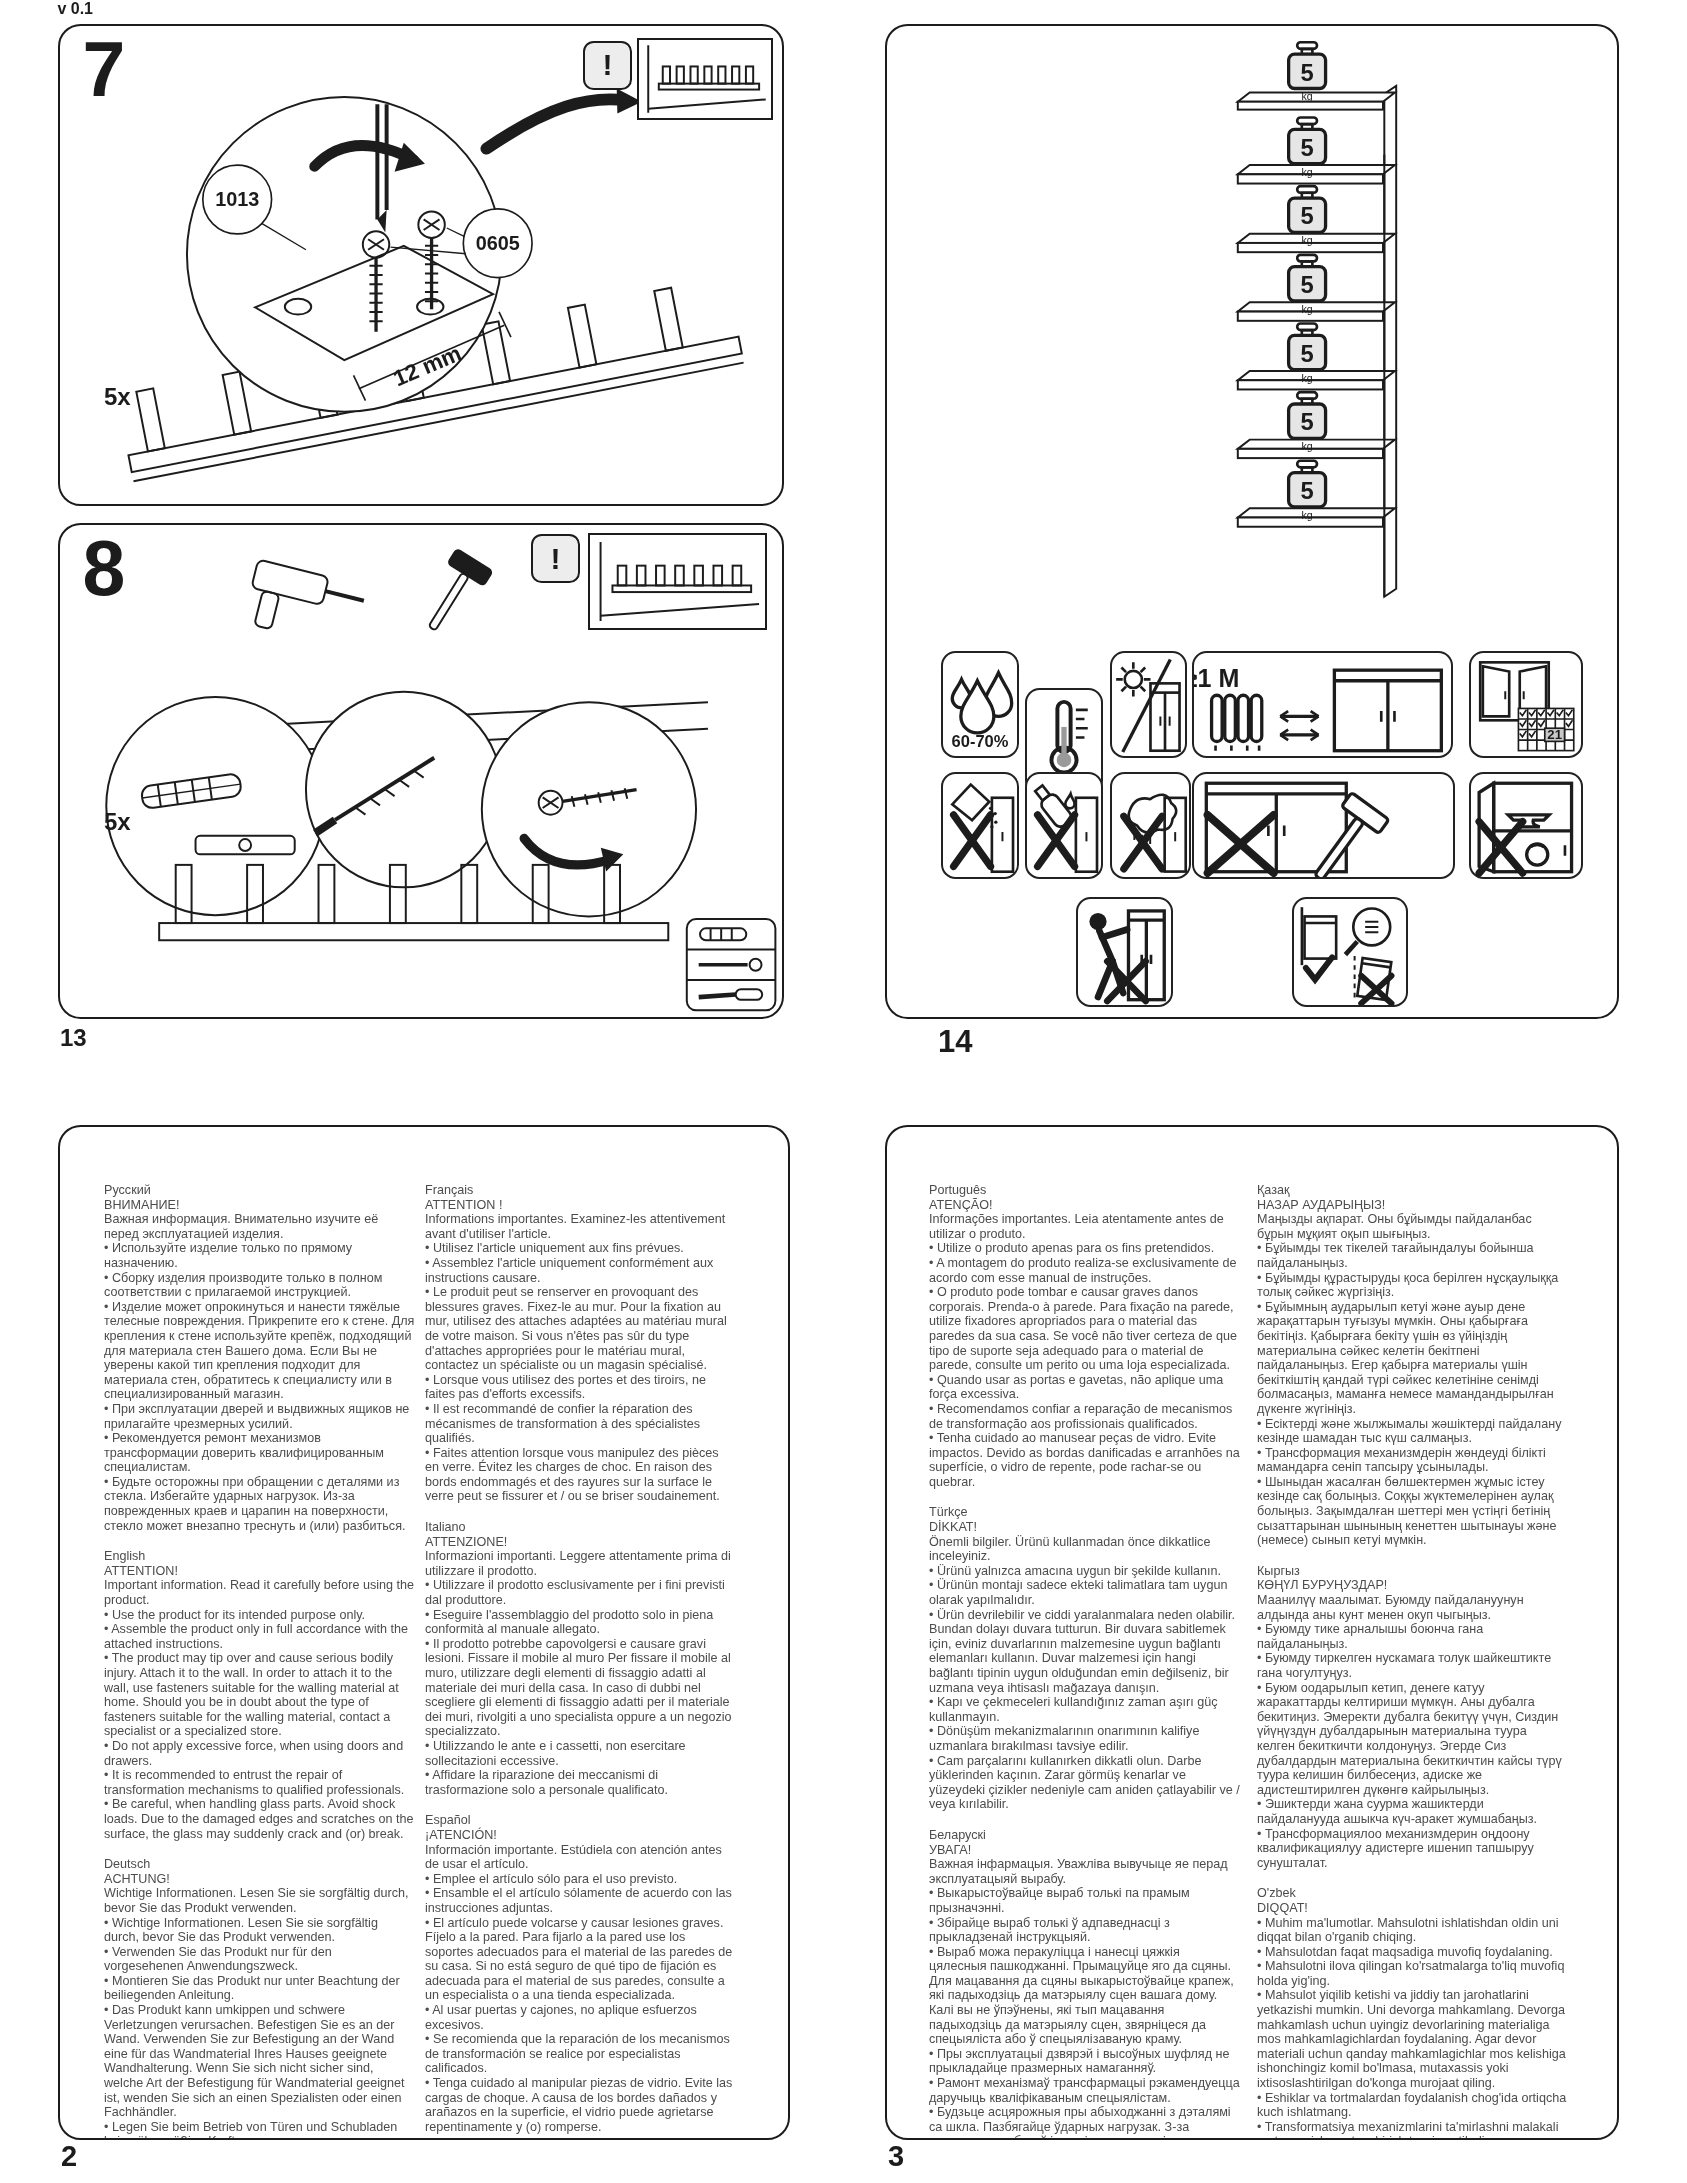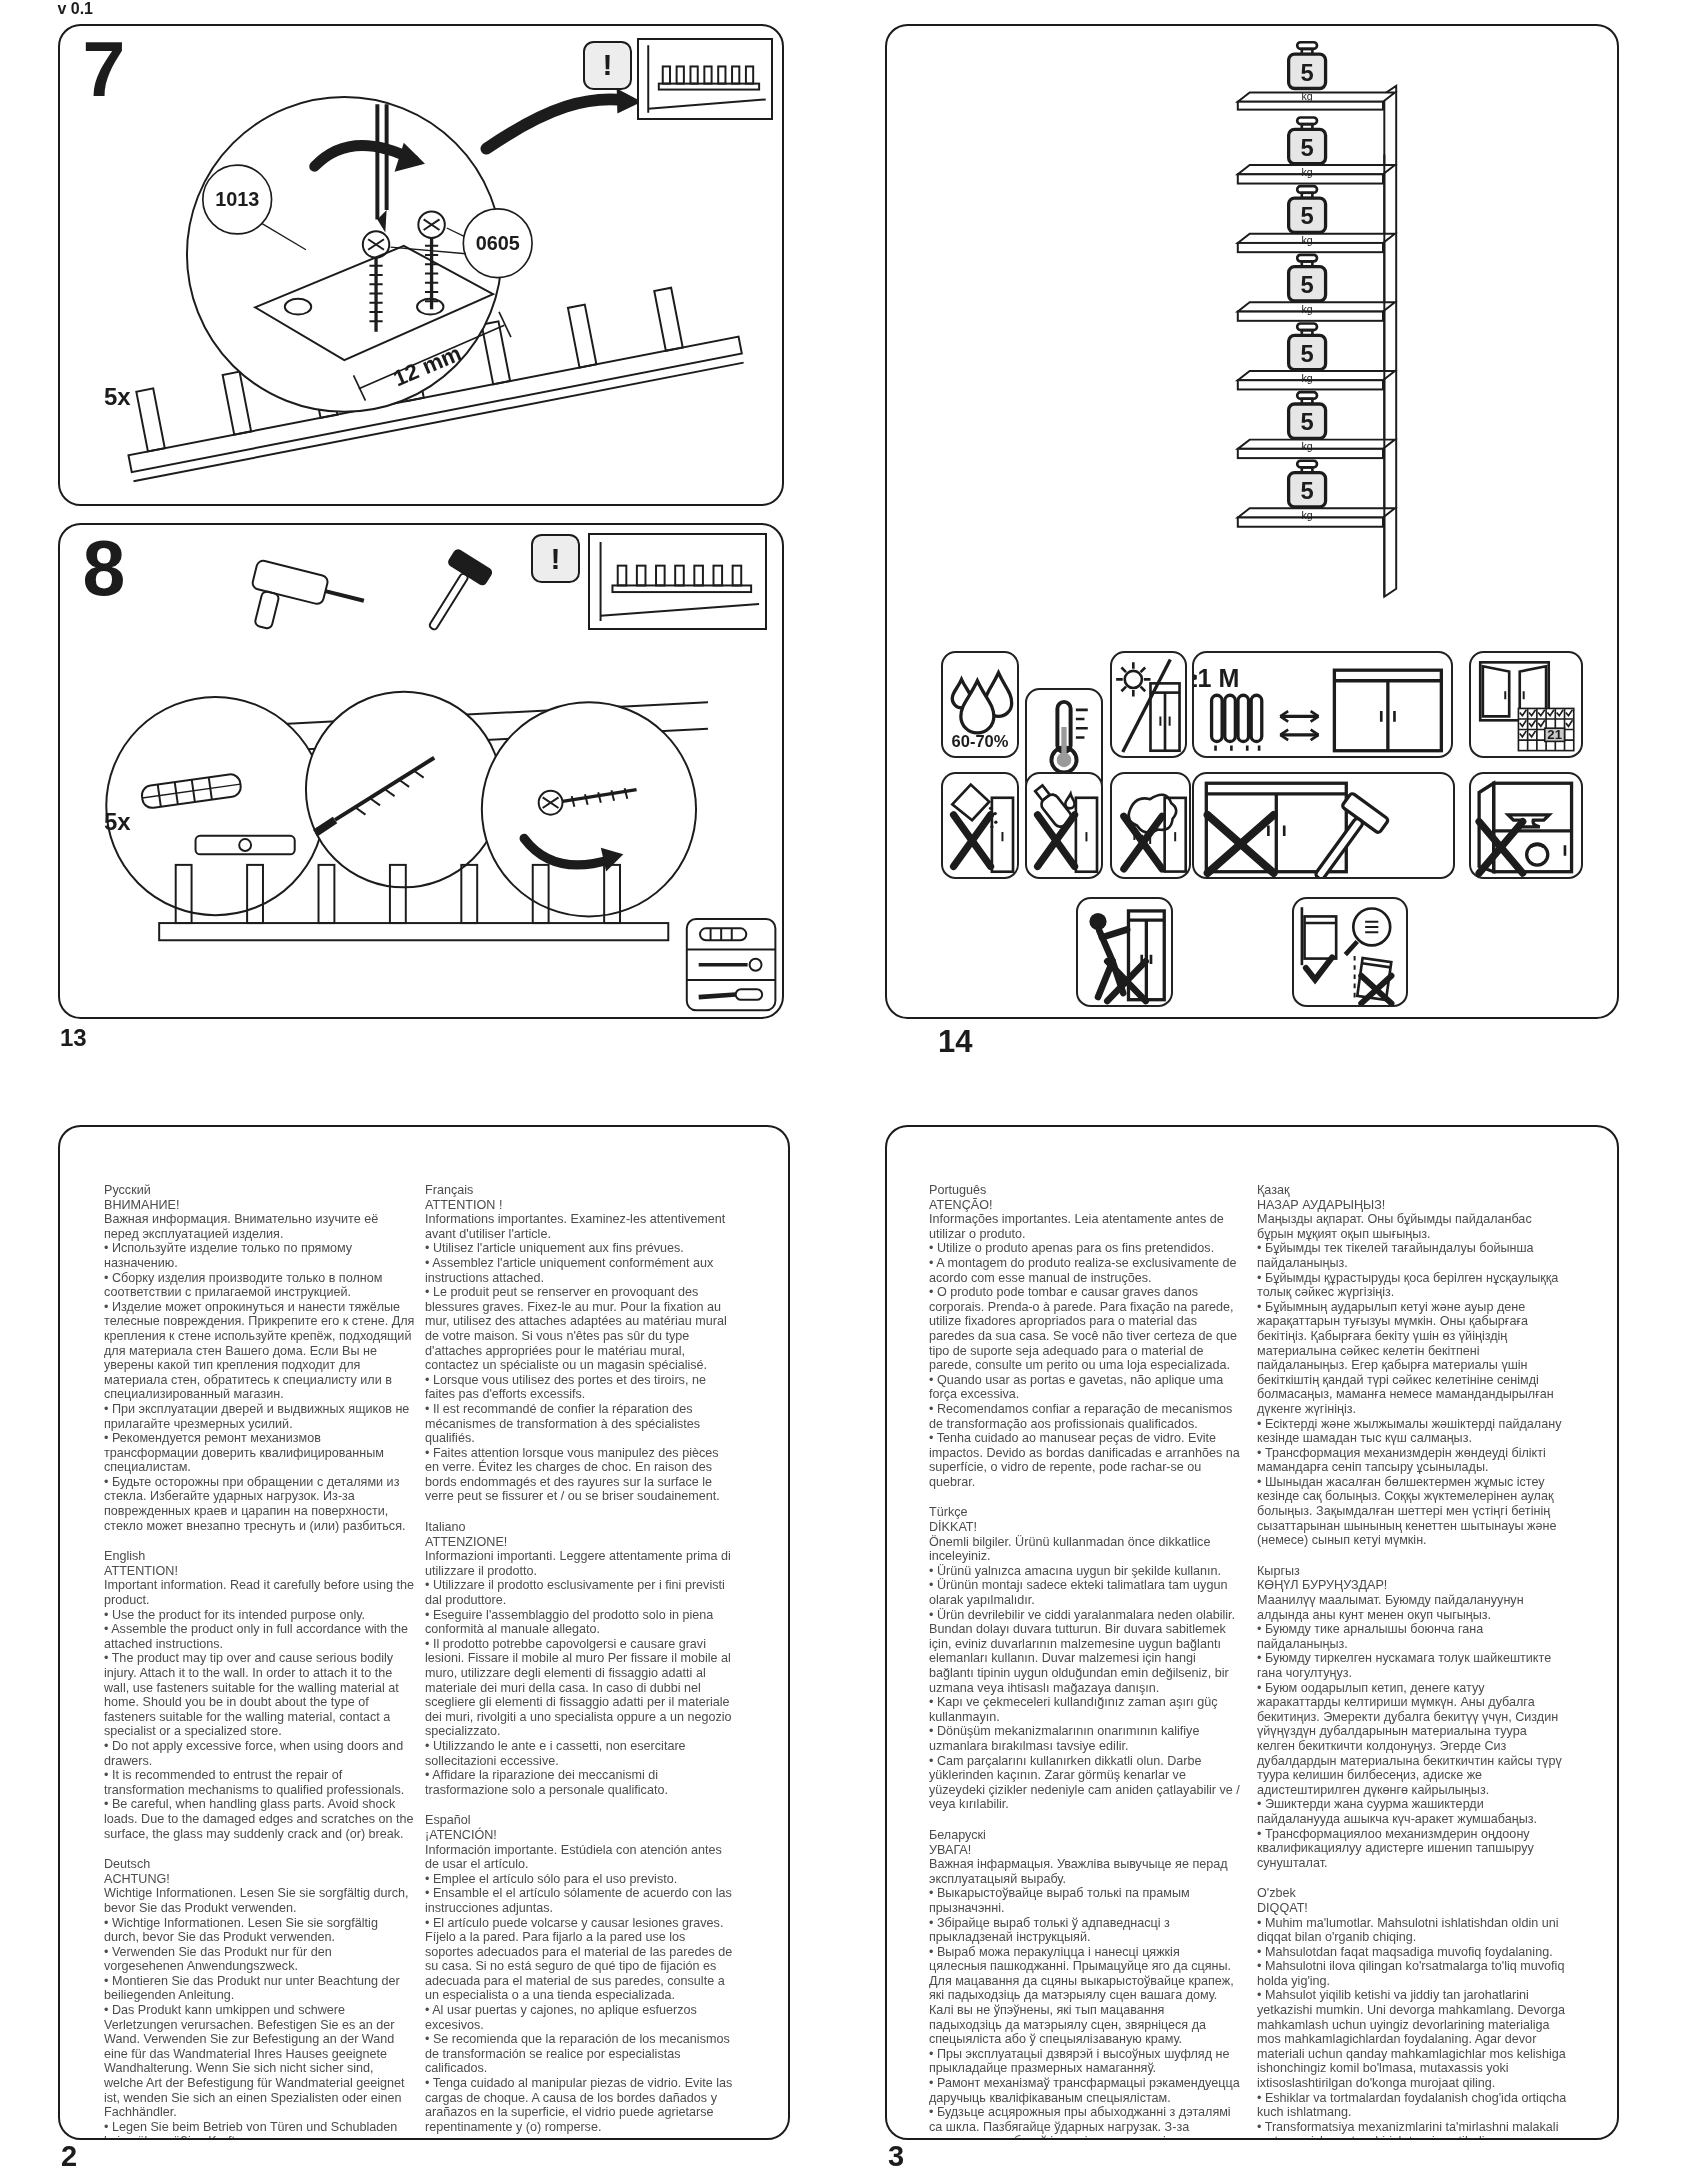--- a/index.html
+++ b/index.html
@@ -485,21 +485,21 @@
         <div class="lang-line">• Das Produkt kann umkippen und schwere Verletzungen verursachen. Befestigen Sie es an der Wand. Verwenden Sie zur Befestigung an der Wand eine für das Wandmaterial Ihres Hauses geeignete Wandhalterung. Wenn Sie sich nicht sicher sind, welche Art der Befestigung für Wandmaterial geeignet ist, wenden Sie sich an einen Spezialisten oder einen Fachhändler.</div>
         <div class="lang-line">• Legen Sie beim Betrieb von Türen und Schubladen keine übermäßige Kraft an.</div>
       </div>
     </div>
   <div class="col c2">
       <div class="lang-sec">
         <div class="lang-name">Français</div>
         <div class="lang-head">ATTENTION !</div>
         <div class="lang-line">Informations importantes. Examinez-les attentivement avant d'utiliser l'article.</div>
         <div class="lang-line">• Utilisez l'article uniquement aux fins prévues.</div>
-        <div class="lang-line">• Assemblez l'article uniquement conformément aux instructions attached.</div>
+        <div class="lang-line">• Assemblez l'article uniquement conformément aux instructions causare.</div>
         <div class="lang-line">• Le produit peut se renserver en provoquant des blessures graves. Fixez-le au mur. Pour la fixation au mur, utilisez des attaches adaptées au matériau mural de votre maison. Si vous n'êtes pas sûr du type d'attaches appropriées pour le matériau mural, contactez un spécialiste ou un magasin spécialisé.</div>
         <div class="lang-line">• Lorsque vous utilisez des portes et des tiroirs, ne faites pas d'efforts excessifs.</div>
         <div class="lang-line">• Il est recommandé de confier la réparation des mécanismes de transformation à des spécialistes qualifiés.</div>
         <div class="lang-line">• Faites attention lorsque vous manipulez des pièces en verre. Évitez les charges de choc. En raison des bords endommagés et des rayures sur la surface  le verre peut se fissurer et / ou se briser soudainement.</div>
       </div>
       <div class="lang-sec">
         <div class="lang-name">Italiano</div>
         <div class="lang-head">ATTENZIONE!</div>
         <div class="lang-line">Informazioni importanti. Leggere attentamente prima di utilizzare il prodotto.</div>
         <div class="lang-line">• Utilizzare il prodotto esclusivamente per i fini previsti dal produttore.</div>

